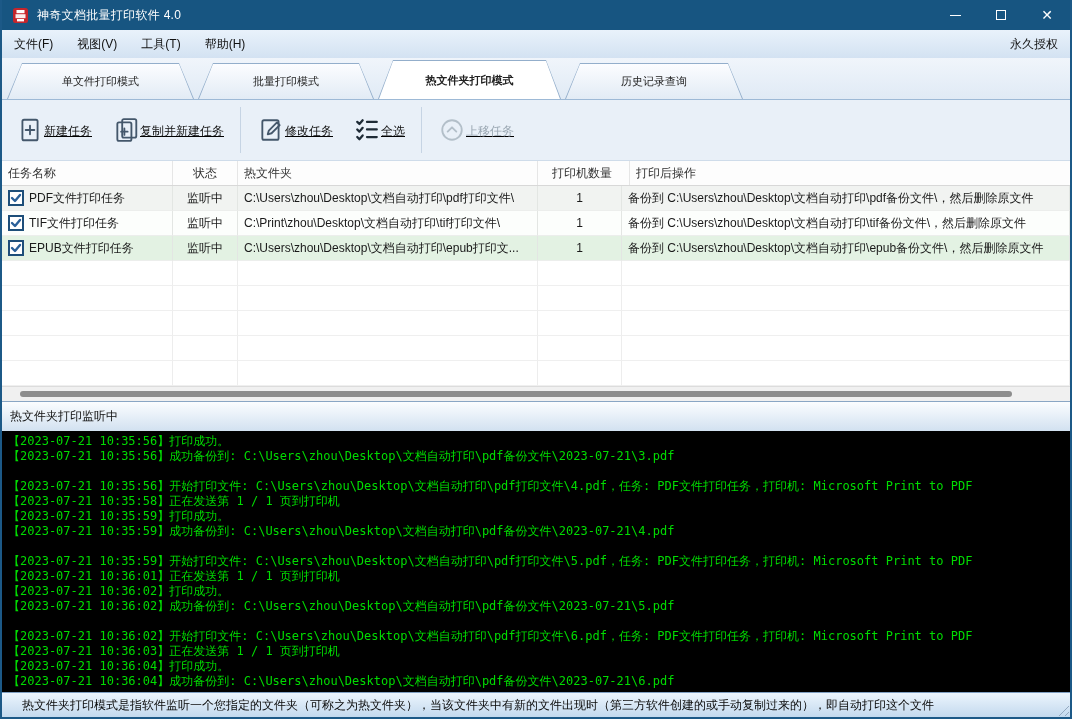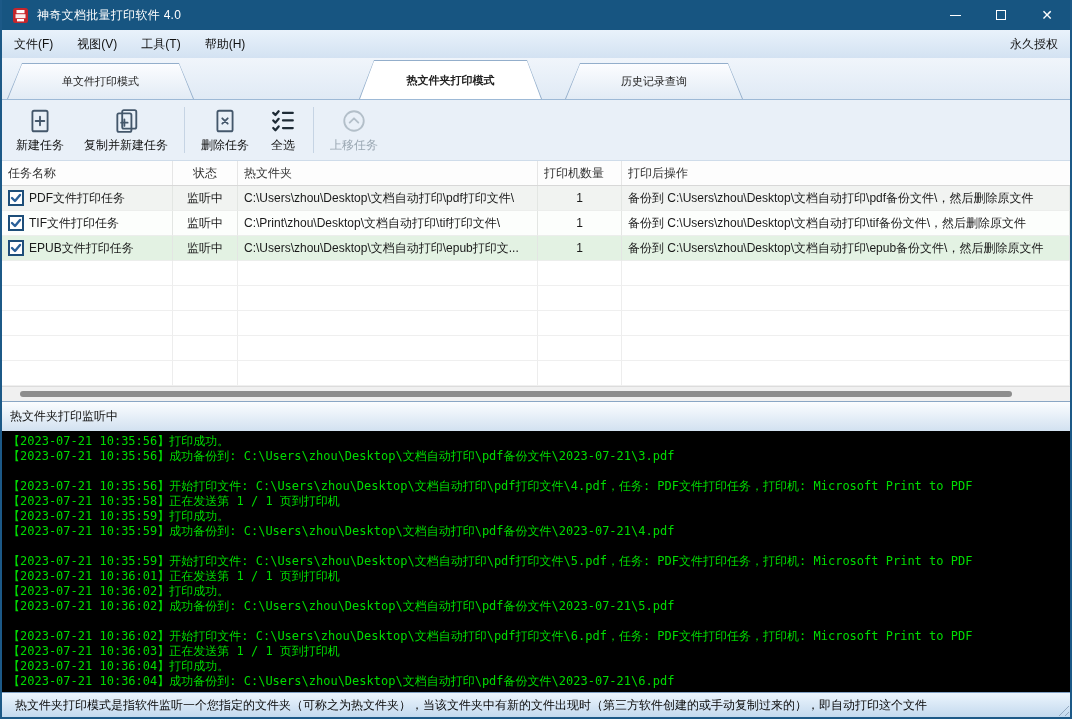--- a/index.html
+++ b/index.html
@@ -24,21 +24,21 @@
   .tabstrip{height:42px;background:linear-gradient(#f0f5fb,#e0eaf5);position:relative;border-bottom:1px solid #9db9d6;flex:0 0 auto;}
   .tab{position:absolute;bottom:0;height:36px;clip-path:polygon(0 100%,15px 0,calc(100% - 15px) 0,100% 100%);background:#93aecb;}
   .tab-inner{position:absolute;left:1px;right:1px;top:1px;bottom:0;
              clip-path:polygon(0 100%,14px 0,calc(100% - 14px) 0,100% 100%);
              background:linear-gradient(#fcfdff,#e2ebf5);display:flex;align-items:center;justify-content:center;
              font-size:11px;color:#222;}
   .tab.active{height:39px;z-index:3;}
   .tab.active .tab-inner{background:#fff;font-weight:bold;}
   
   .toolbar{height:61px;background:#e9f0f8;display:flex;align-items:center;padding:0 4px;border-bottom:1px solid #cfdcea;flex:0 0 auto;}
-  .tool-btn{display:flex;flex-direction:column;align-items:center;justify-content:center;padding:2px 10px;height:56px;cursor:default;}
+  .tool-btn{display:flex;flex-direction:row;align-items:center;justify-content:center;padding:2px 10px;height:56px;cursor:default;text-decoration:underline;}
   .tool-btn .ticon{width:28px;height:28px;display:flex;align-items:center;justify-content:center;}
   .tool-btn .tlabel{font-size:12px;color:#111;margin-top:2px;white-space:nowrap;}
   .tool-btn.disabled .tlabel{color:#9aa7b2;}
   .tool-sep{width:1px;height:46px;background:#c6d4e4;margin:0 6px;}
   
   .tablewrap{flex:0 0 auto;display:flex;flex-direction:column;background:#fff;}
   .thead{display:flex;height:25px;background:#fdfdfd;border-bottom:1px solid #d8d8d8;font-size:12px;color:#333;align-items:center;}
   .tcell{padding:0 6px;white-space:nowrap;overflow:hidden;border-right:1px solid #e6e6e6;height:100%;display:flex;align-items:center;}
   .tcell:last-child{border-right:none;}
   .trow{display:flex;height:25px;font-size:12px;color:#1a1a1a;align-items:center;}
@@ -50,21 +50,21 @@
   .hscroll{height:15px;background:#f0f0f0;border-top:1px solid #dcdcdc;position:relative;flex:0 0 auto;}
   .hthumb{position:absolute;top:4px;height:6px;left:18px;width:992px;background:#8d8d8d;border-radius:3px;}
   
   .monitorbar{height:30px;border-top:1px solid #8aa6c4;background:linear-gradient(#fbfdff,#d2e1f0);display:flex;align-items:center;padding:0 8px;font-size:12px;color:#111;flex:0 0 auto;}
   
   .console{flex:1 1 auto;background:#000;color:#00dc00;font-family:"DejaVu Sans Mono","Liberation Mono",monospace;
            font-size:12px;line-height:15px;padding:3px 6px;overflow:hidden;white-space:pre;}
   .console .cline{height:15px;white-space:pre;}
   
   .statusbar{height:25px;border-top:1px solid #7f9fc2;background:linear-gradient(#ecf5fd,#c3d9ee);display:flex;align-items:center;
-             padding:0 13px;font-size:12px;color:#0a0a0a;flex:0 0 auto;position:relative;}
+             padding:0 20px;font-size:12px;color:#0a0a0a;flex:0 0 auto;position:relative;}
   .grip{position:absolute;right:1px;bottom:1px;width:13px;height:13px;
         background:repeating-linear-gradient(135deg,transparent 0 3px,#93a9c0 3px 4px);
         clip-path:polygon(100% 0,100% 100%,0 100%);}
 </style>
 </head>
 <body>
 
 <div class="window">
 
   <div class="titlebar">
@@ -95,21 +95,24 @@
         <div class="menu-item">工具(T)</div>
         <div class="menu-item">帮助(H)</div>
       </div>
     <span class="license">永久授权</span>
   </div>
 
   <div class="tabstrip" id="tabstrip">
       <div class="tab" style="left: 5px; width: 187px;">
         <div class="tab-inner">单文件打印模式</div>
       </div>
-      <div class="tab active" style="left: 357px; width: 183px; text-align: right;">
+      <div class="tab" style="left: 196px; width: 176px;">
+        <div class="tab-inner">批量打印模式</div>
+      </div>
+      <div class="tab active" style="left: 376px; width: 183px; text-align: right;">
         <div class="tab-inner">热文件夹打印模式</div>
       </div>
       <div class="tab" style="left: 563px; width: 178px;">
         <div class="tab-inner">历史记录查询</div>
       </div>
     </div>
 
   <div class="toolbar" id="toolbar">
       <div class="tool-btn">
         <span class="ticon">
@@ -127,25 +130,25 @@
             <rect x="4" y="5" width="13" height="17" rx="1.5" fill="none" stroke="#44576b" stroke-width="1.7" stroke-linecap="round" stroke-linejoin="round"></rect>
             <path d="M10.5 10.5v6M7.5 13.5h6" fill="none" stroke="#44576b" stroke-width="1.7" stroke-linecap="round" stroke-linejoin="round"></path>
           </svg>
         </span>
         <span class="tlabel">复制并新建任务</span>
       </div>
       <div class="tool-sep"></div>
       <div class="tool-btn">
         <span class="ticon">
           <svg width="26" height="26" viewBox="0 0 24 24">
-            <rect x="5" y="2.5" width="14" height="19" rx="1.5" fill="none" stroke="#44576b" stroke-width="1.7" stroke-linecap="round" stroke-linejoin="round"></rect>
-            <path d="M9.5 9.5l5 5M14.5 9.5l-5 5" fill="none" stroke="#44576b" stroke-width="1.7" stroke-linecap="round" stroke-linejoin="round"></path>
-          </svg>
-        </span>
-        <span class="tlabel">删除任务</span>
+            <rect x="4" y="3" width="15" height="18" rx="1.5" fill="none" stroke="#44576b" stroke-width="1.7" stroke-linecap="round" stroke-linejoin="round"></rect>
+            <path d="M9 16l1-3.5 7.5-7.5 2.5 2.5-7.5 7.5z" fill="none" stroke="#44576b" stroke-width="1.7" stroke-linecap="round" stroke-linejoin="round"></path>
+          </svg>
+        </span>
+        <span class="tlabel">修改任务</span>
       </div>
       <div class="tool-btn">
         <span class="ticon">
           <svg width="26" height="26" viewBox="0 0 24 24">
             <g stroke="#1e2b36" stroke-width="2.1" fill="none" stroke-linecap="round" stroke-linejoin="round">
               <path d="M3 4.5l2 2 3-3.5"></path>
               <path d="M12 4.5h9"></path>
               <path d="M3 11.5l2 2 3-3.5"></path>
               <path d="M12 11.5h9"></path>
               <path d="M3 18.5l2 2 3-3.5"></path>
@@ -165,21 +168,21 @@
         </span>
         <span class="tlabel">上移任务</span>
       </div>
     </div>
 
   <div class="tablewrap">
     <div class="thead" id="thead">
         <div class="tcell" style="width: 171px;">任务名称</div>
         <div class="tcell c-center" style="width: 65px;">状态</div>
         <div class="tcell" style="width: 300px;">热文件夹</div>
-        <div class="tcell" style="width: 84px;">打印机数量</div>
+        <div class="tcell" style="width: 84px; margin-left: 8px;">打印机数量</div>
         <div class="tcell" style="flex: 1 1 0%;">打印后操作</div>
       </div>
     <div id="tbody">
         <div class="trow" style="background: rgb(241, 243, 241);">
           <div class="tcell" style="width: 171px;">
             <svg class="chk" viewBox="0 0 16 16">
               <rect x="1" y="1" width="14" height="14" fill="#fff" stroke="#1d4e79" stroke-width="2"></rect>
               <path d="M4 8l3 3 5-6" fill="none" stroke="#2a6099" stroke-width="2.4" stroke-linecap="round" stroke-linejoin="round"></path>
             </svg>
             <span>PDF文件打印任务</span>

